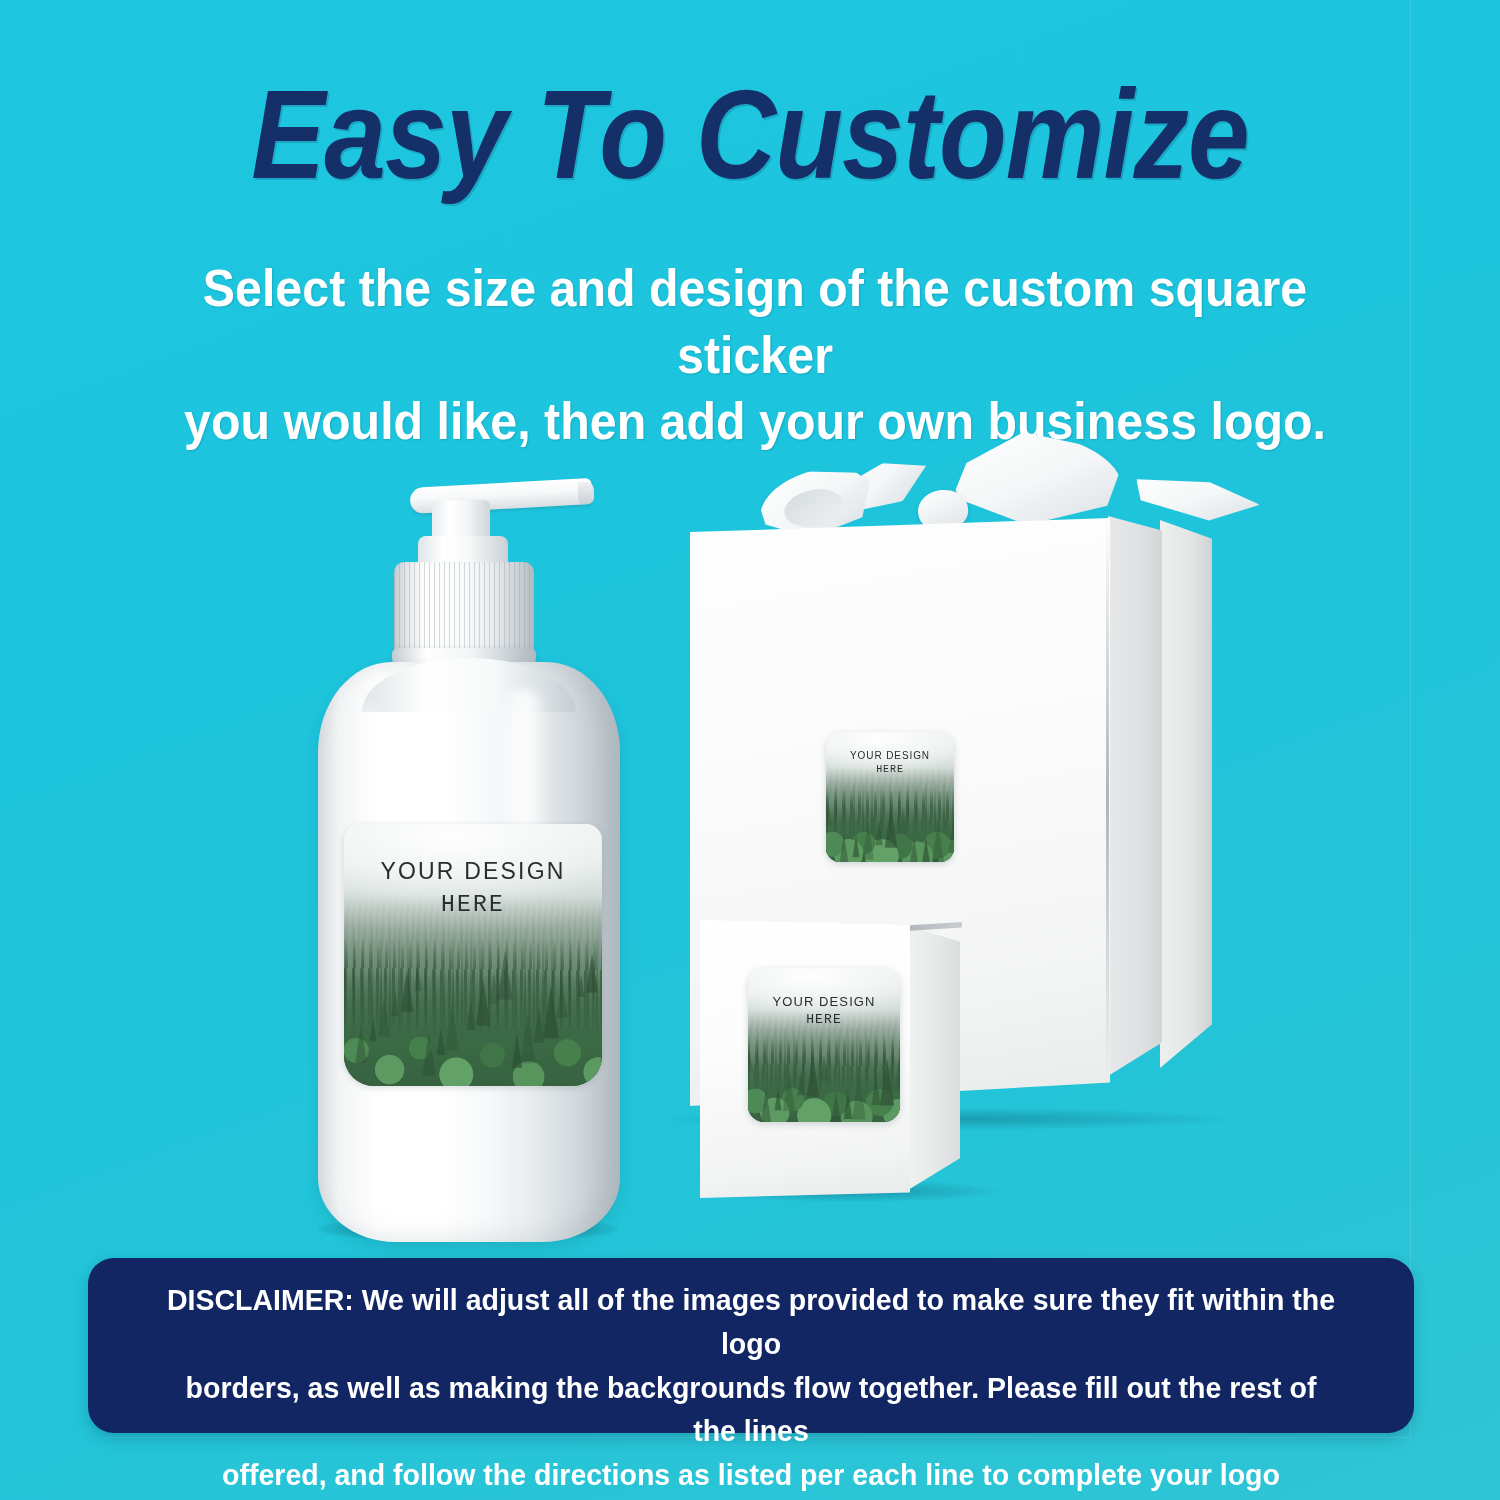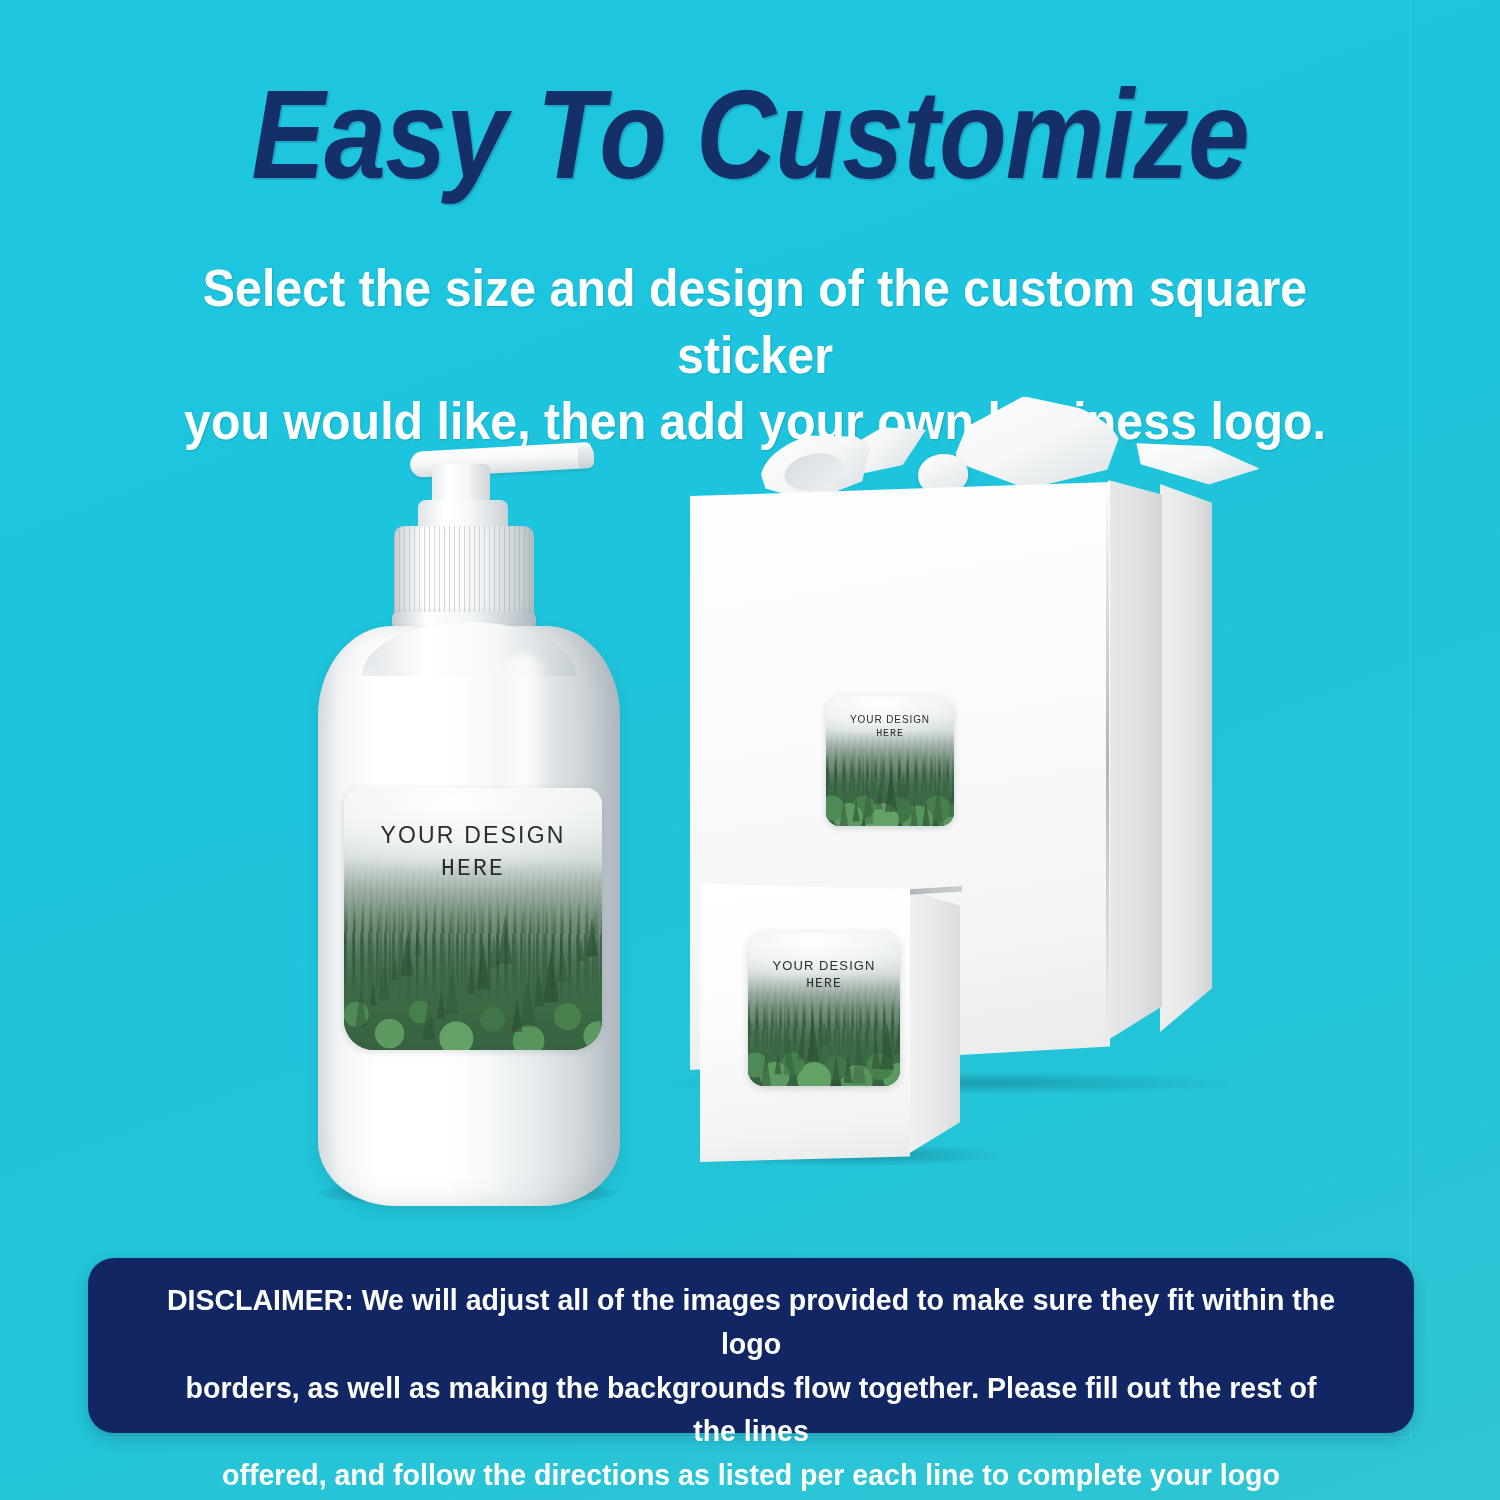--- a/index.html
+++ b/index.html
@@ -59,21 +59,21 @@
     font-family: "Liberation Sans Narrow", "Liberation Sans", sans-serif;
     transform: scaleX(0.93);
     transform-origin: center top;
     text-shadow: 1px 1px 2px rgba(0,60,80,0.20);
   }
   .subtitle .l2 { display:block; }
 
   
   .scene {
     position: absolute;
-    left: 0; top: 384px;
+    left: 0; top: 420px;
     width: 1248px; height: 840px;
   }
 
   
   .shadow-bottle {
     position:absolute; left:318px; top:796px;
     width: 300px; height: 26px;
     background: radial-gradient(ellipse at center, rgba(5,60,80,0.42) 0%, rgba(5,60,80,0.18) 55%, rgba(5,60,80,0) 78%);
     border-radius: 50%;
   }

